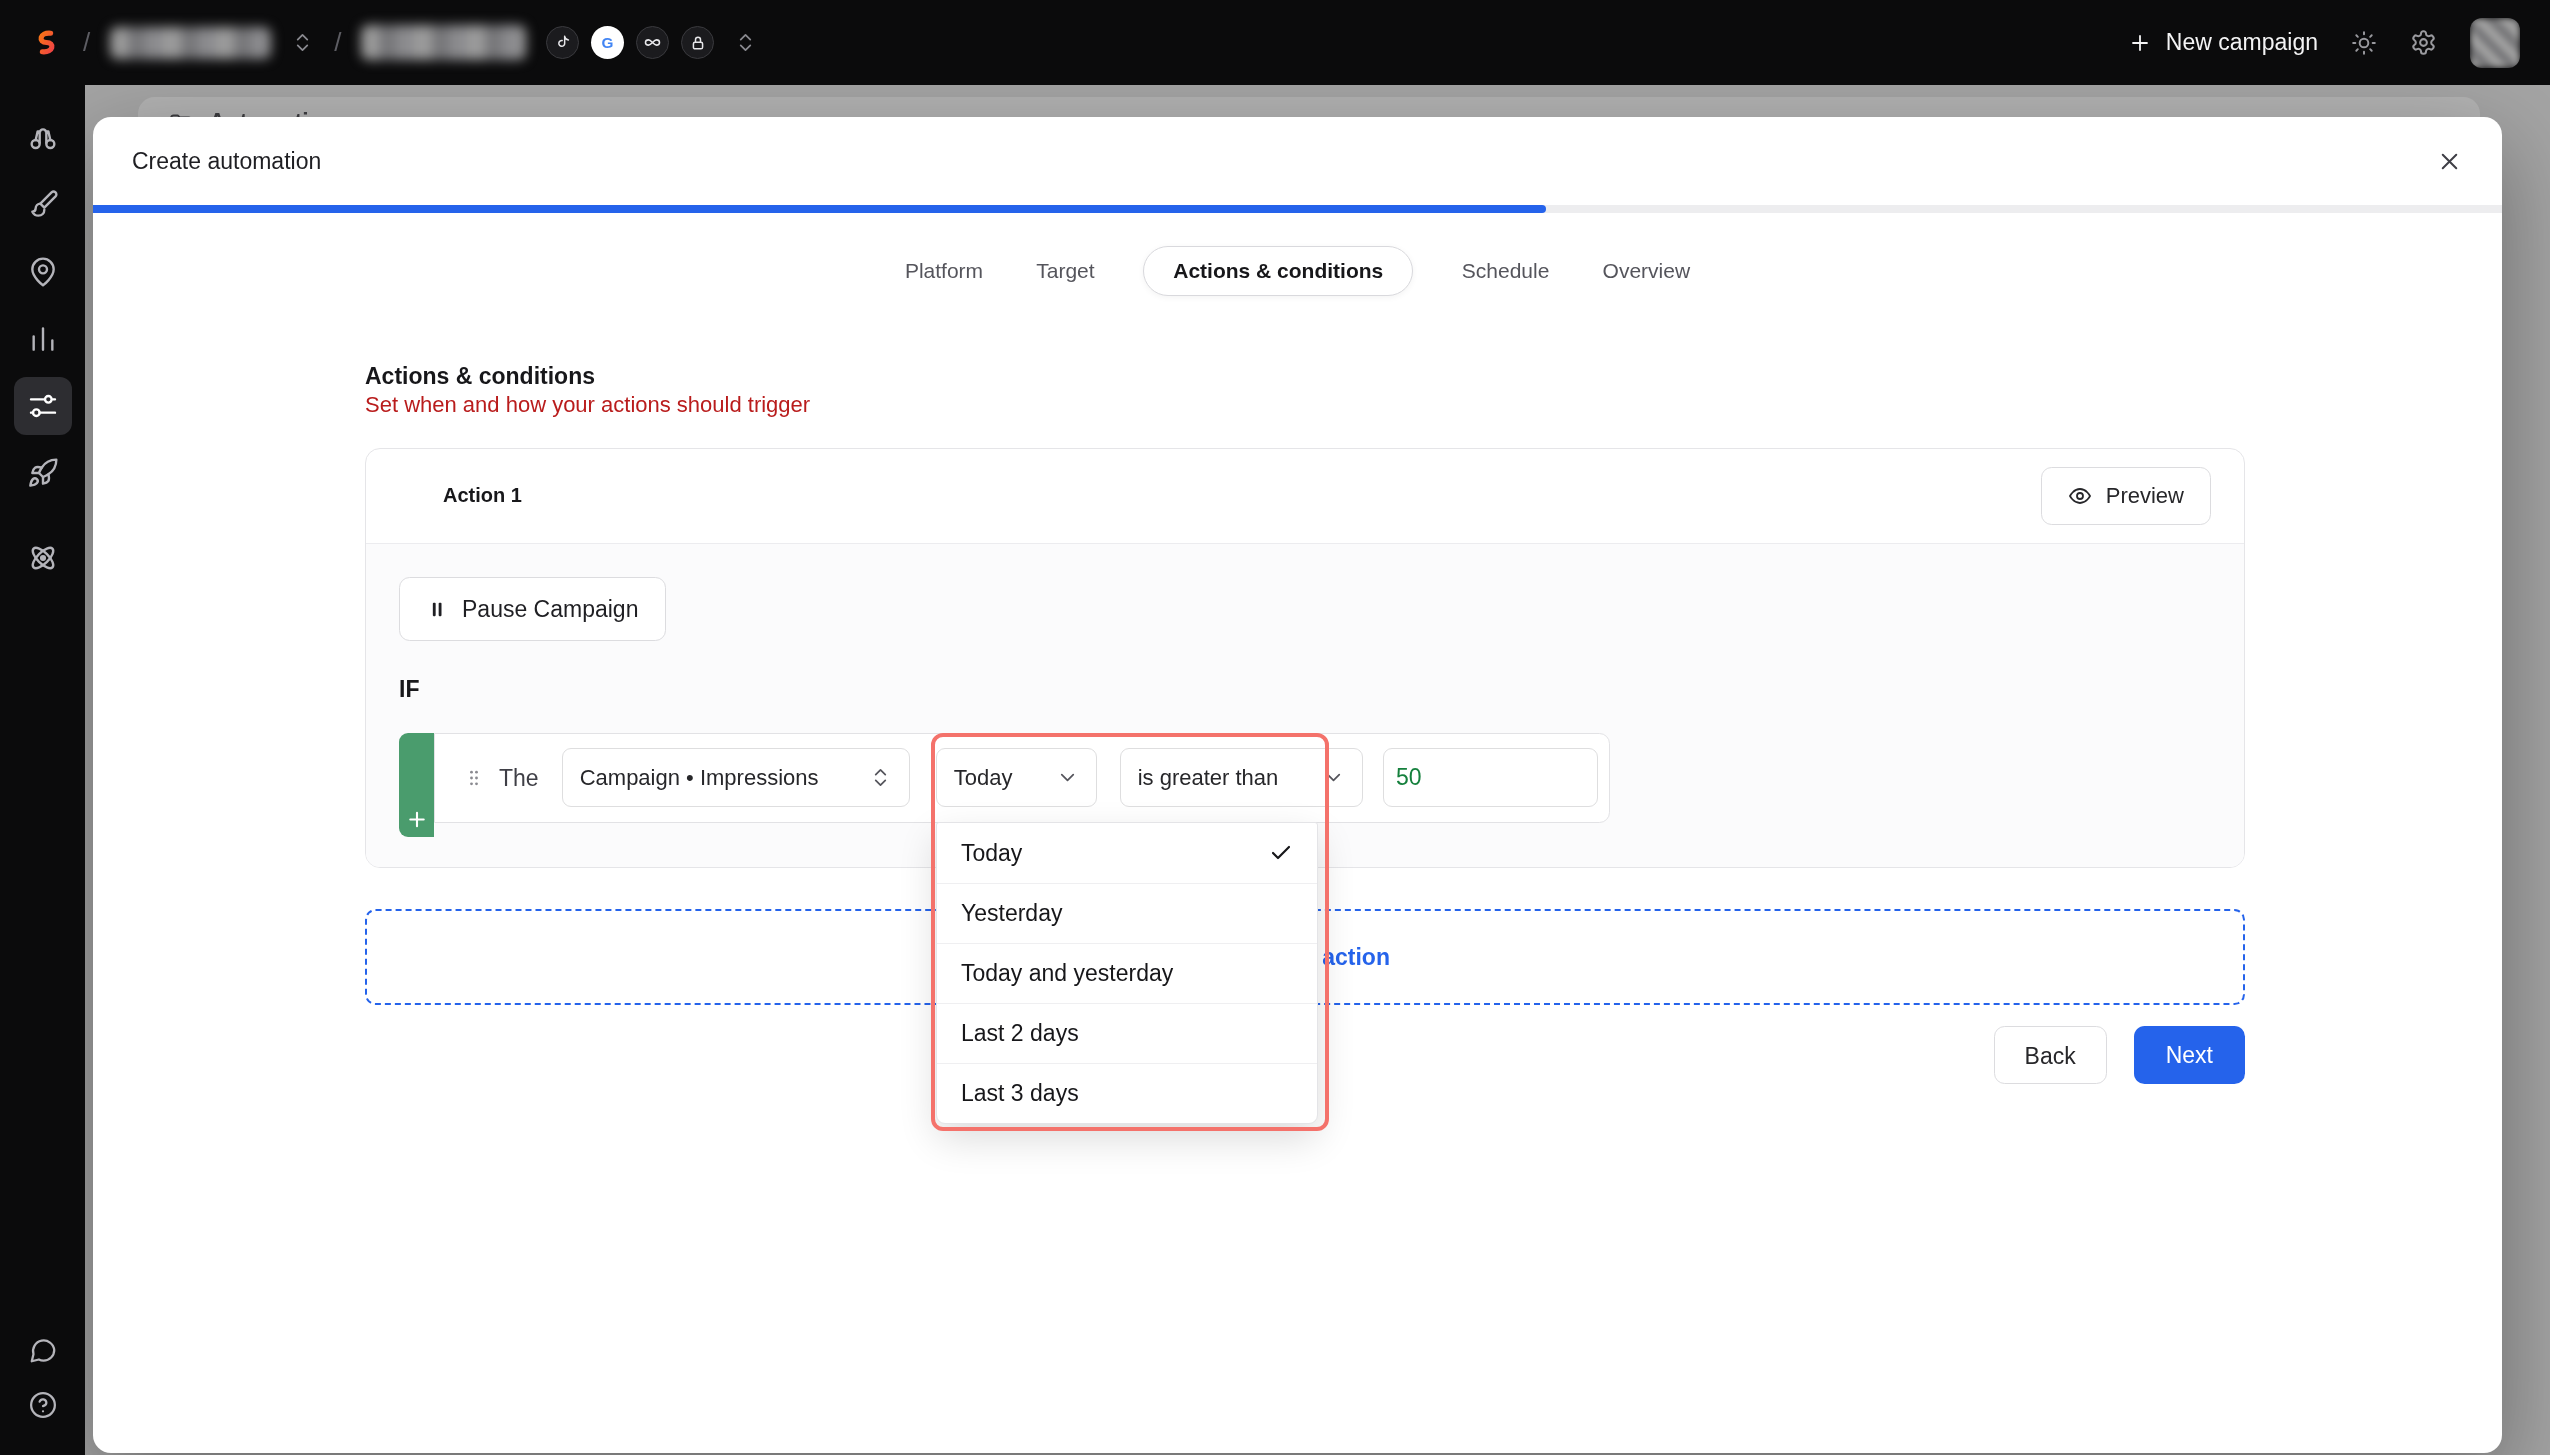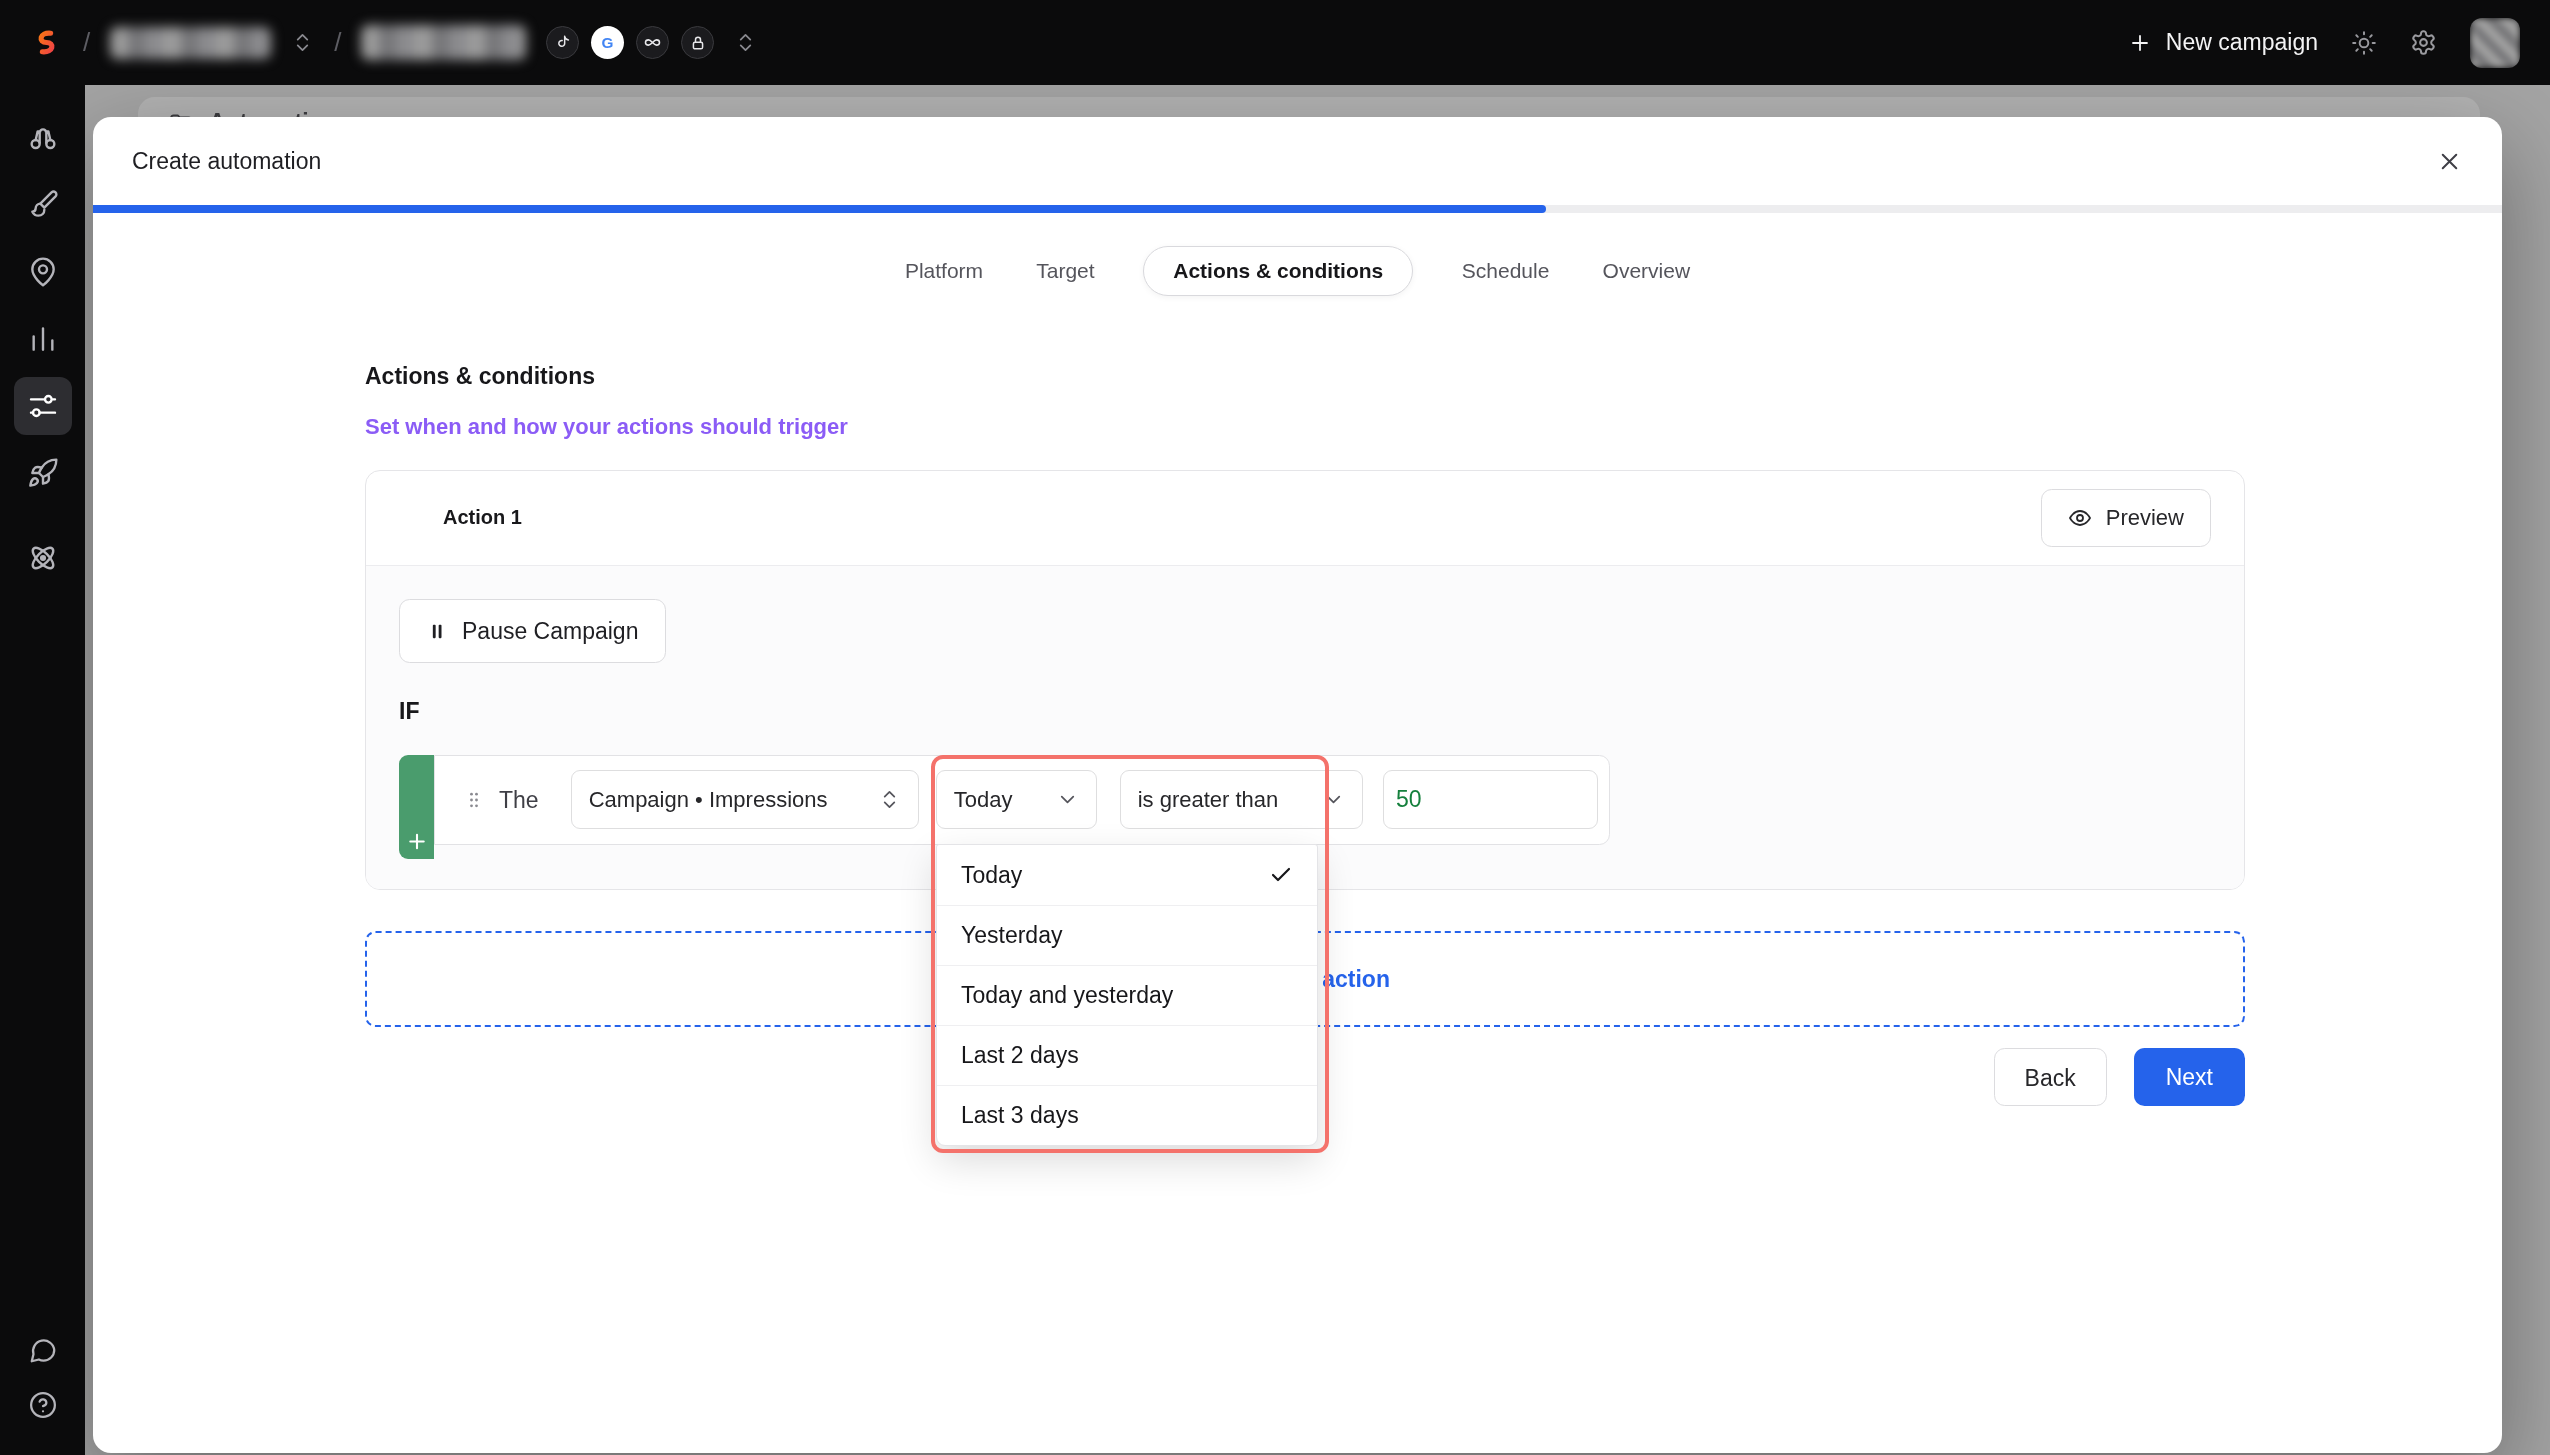--- a/index.html
+++ b/index.html
@@ -85,21 +85,21 @@
 
   .tabs { display:flex; justify-content:center; align-items:center; gap:44px; margin-top:33px; }
   .tab { font-size:21px; color:#55555c; padding:12px 4.6px; background:none; border:none; font-family:inherit; cursor:pointer; }
   .tab.active {
     border:1.5px solid #d9d9dd; border-radius:758px; padding:12px 29px;
     font-weight:700; color:#17171a; background:#fff; box-shadow:0 1.5px 6px rgba(0,0,0,.05);
   }
 
   .modal-body { padding:67px 257px 0 272px; }
   .sec-heading { font-size:23px; font-weight:700; color:#17171a; }
-  .sec-sub { margin-top:24px; font-size:22px; color:#8b5cf6;font-weight:bold; }
+  .sec-sub { margin-top:2px; font-size:22px; color:#b91c1c; }
 
   .action-card { margin-top:30px; border:1.5px solid #e5e5e8; border-radius:15px; background:#fff; }
   .card-header { height:94px; display:flex; align-items:center; justify-content:space-between; padding:0 33px; }
   .card-title { font-size:20px; font-weight:700;margin-left:44px; }
   .preview-btn {
     height:58px; padding:0 26px; display:flex; align-items:center; gap:13.7px;
     border:1.5px solid #dcdcdf; border-radius:10.6px; background:#fff;
     font-size:22px; color:#27272a; font-family:inherit; cursor:pointer;
   }
   .card-divider { height:1.5px; background:#ececef; }
@@ -124,21 +124,21 @@
   }
   .grip { position:absolute; left:29px; top:50%; transform:translateY(-50%); color:#8a8a90; }
   .cond-article { position:absolute; left:64px; top:50%; transform:translateY(-50%); font-size:23px; color:#3f3f46; }
   .select {
     position:absolute; top:14.4px; height:59px;
     border:1.5px solid #dededf; border-radius:9px; background:#fff;
     display:flex; align-items:center; justify-content:space-between;
     padding:0 16.7px; font-size:22px; color:#27272a; cursor:pointer;
   }
   .select .chev { color:#55555c; margin-left:12px; flex:none; }
-  .sel-metric   { left:136px;  width:348px; }
+  .sel-metric   { left:127px;  width:348px; }
   .sel-timeframe{ left:501px;  width:161px; }
   .sel-operator { left:685px;  width:243px; }
   .value-input {
     position:absolute; top:14.4px; left:948px; width:215px; height:59px;
     border:1.5px solid #dededf; border-radius:9px; background:#fff;
     padding:0 12px; font-size:23px; color:#15803d; font-family:inherit;
   }
 
   .tf-menu {
     position:absolute; left:501px; top:88px; width:382px;

